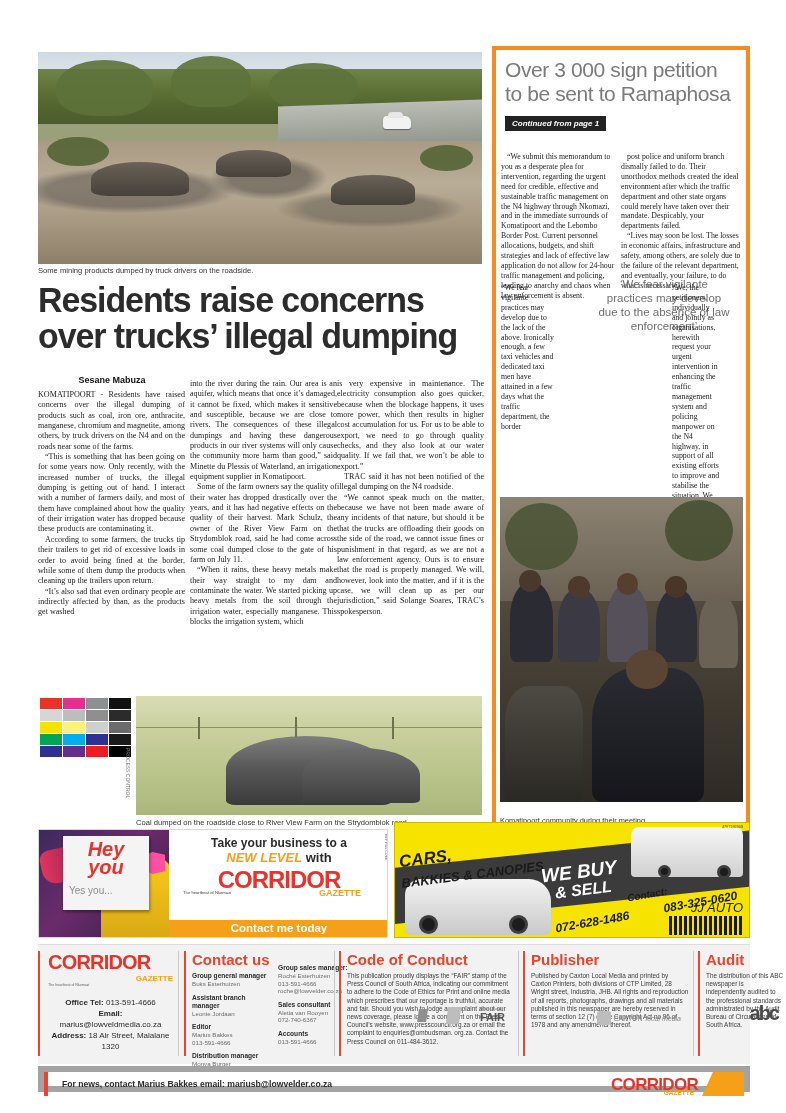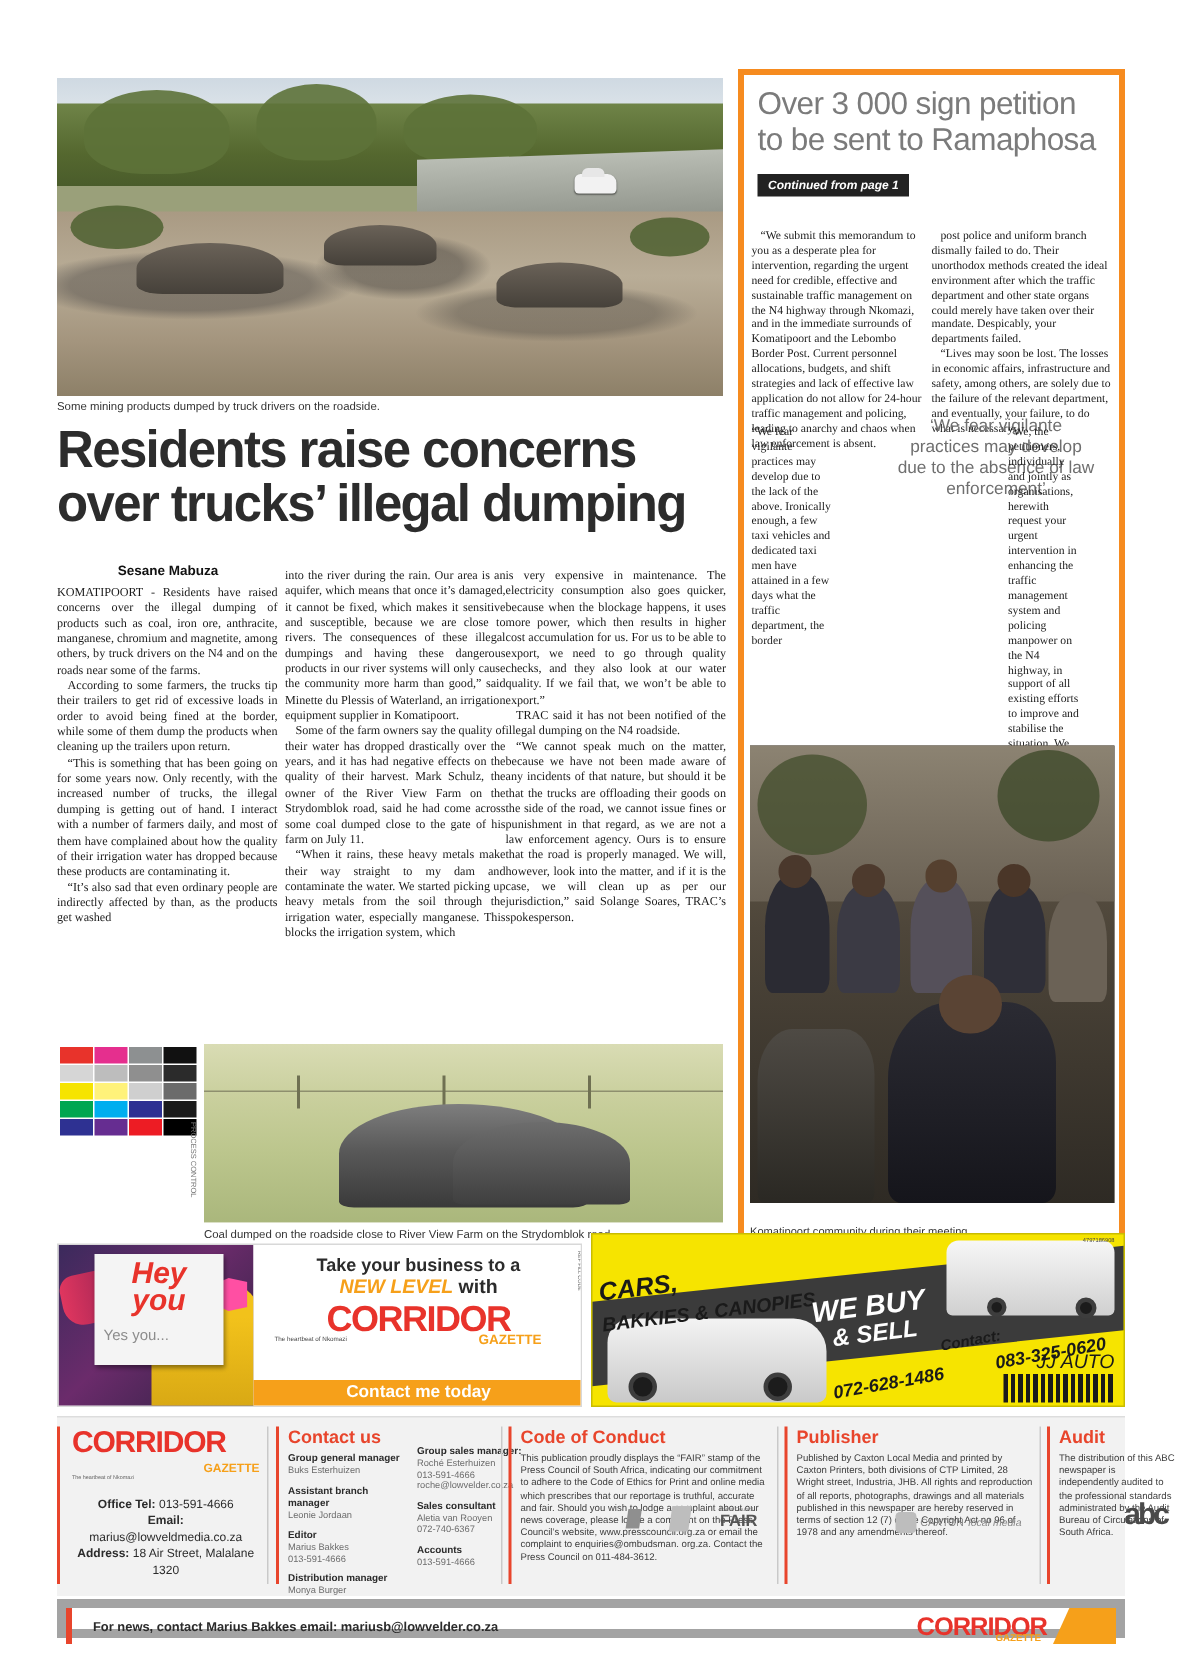--- a/index.html
+++ b/index.html
@@ -222,21 +222,21 @@
      background:linear-gradient(180deg,#f7f7f7,#d0d0d0); border-radius:8px 8px 4px 4px; }
   .adr-wheel { position:absolute; border-radius:50%; background:#1c1c1c;
      border:3px solid #3d3d3d; }
   .adr-code { position:absolute; right:6px; top:2px;
      font-family:"Liberation Sans",sans-serif; font-size:3.8px; color:#444; }
 
   
   .footer { position:absolute; left:38px; top:944px; width:712px; height:120px;
             background:#f2f2f2; border-top:1px solid #ddd; }
   .f-col { position:absolute; top:6px; font-family:"Liberation Sans",sans-serif; color:#3d3d3d; }
-  .f-head { color:#e8452c; font-weight:bold; font-size:12px; margin-bottom:4px; }
+  .f-head { color:#e8452c; font-weight:bold; font-size:15px; margin-bottom:4px; }
   .f-rule { position:absolute; top:6px; width:1px; height:105px; background:#c9c9c9; }
   .f-red { position:absolute; top:6px; width:2px; height:105px; background:#e8452c; }
 
   .f-logo { font-family:"Liberation Sans",sans-serif; font-weight:bold; font-size:20px;
             color:#e8332b; letter-spacing:-.8px; }
   .f-logo-sub { font-family:"Liberation Sans",sans-serif; font-weight:bold; font-size:8px;
             color:#f6a01a; text-align:right; }
   .f-tag { font-family:"Liberation Sans",sans-serif; font-size:3.6px; color:#666; }
   .f-office { font-family:"Liberation Sans",sans-serif; font-size:8px; color:#2b2b2b;
               text-align:center; line-height:11px; margin-top:10px; }
@@ -300,22 +300,22 @@
 
   <div class="headline">
     <div>Residents raise concerns</div>
     <div>over trucks’ illegal dumping</div>
   </div>
 
   <div class="byline">Sesane Mabuza</div>
 
   <div class="col" id="col1">
     <p class="noind">KOMATIPOORT - Residents have raised concerns over the illegal dumping of products such as coal, iron ore, anthracite, manganese, chromium and magnetite, among others, by truck drivers on the N4 and on the roads near some of the farms.</p>
+    <p>“This is something that has been going on for some years now. Only recently, with the increased number of trucks, the illegal dumping is getting out of hand. I interact with a number of farmers daily, and most of them have complained about how the quality of their irrigation water has dropped because these products are contaminating it.</p>
     <p>According to some farmers, the trucks tip their trailers to get rid of excessive loads in order to avoid being fined at the border, while some of them dump the products when cleaning up the trailers upon return.</p>
-    <p>“This is something that has been going on for some years now. Only recently, with the increased number of trucks, the illegal dumping is getting out of hand. I interact with a number of farmers daily, and most of them have complained about how the quality of their irrigation water has dropped because these products are contaminating it.</p>
     <p>“It’s also sad that even ordinary people are indirectly affected by than, as the products get washed</p>
   </div>
   <div class="col" id="col2">
     <p class="noind">into the river during the rain. Our area is an aquifer, which means that once it’s damaged, it cannot be fixed, which makes it sensitive and susceptible, because we are close to rivers. The consequences of these illegal dumpings and having these dangerous products in our river systems will only cause the community more harm than good,” said Minette du Plessis of Waterland, an irrigation equipment supplier in Komatipoort.</p>
     <p>Some of the farm owners say the quality of their water has dropped drastically over the years, and it has had negative effects on the quality of their harvest. Mark Schulz, the owner of the River View Farm on the Strydomblok road, said he had come across some coal dumped close to the gate of his farm on July 11.</p>
     <p>“When it rains, these heavy metals make their way straight to my dam and contaminate the water. We started picking up heavy metals from the soil through the irrigation water, especially manganese. This blocks the irrigation system, which</p>
   </div>
   <div class="col" id="col3">
     <p class="noind">is very expensive in maintenance. The electricity consumption also goes quicker, because when the blockage happens, it uses more power, which then results in higher cost accumulation for us. For us to be able to export, we need to go through quality checks, and they also look at our water quality. If we fail that, we won’t be able to export.”</p>
     <p>TRAC said it has not been notified of the illegal dumping on the N4 roadside.</p>

